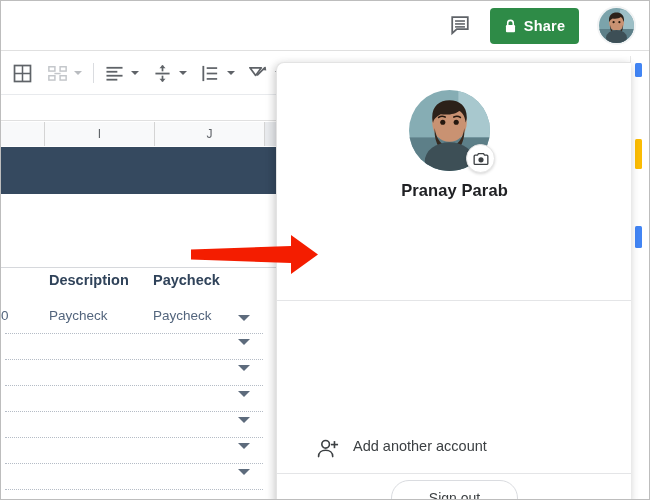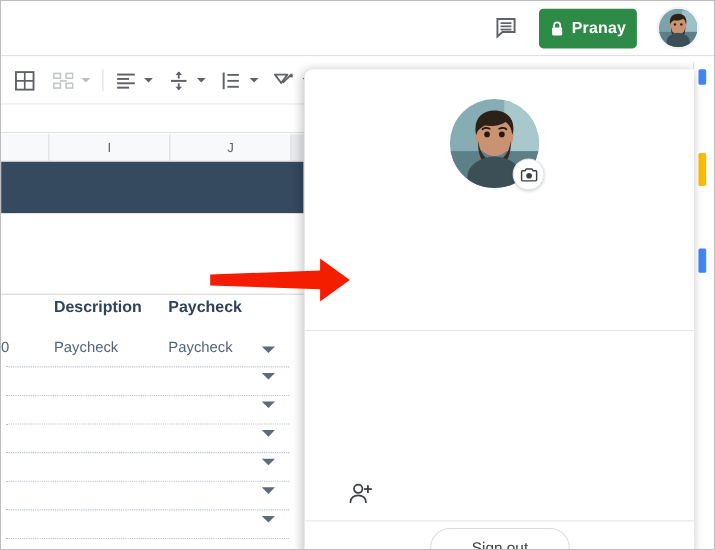--- a/index.html
+++ b/index.html
@@ -306,21 +306,21 @@
       </svg>
     </div>
 
     <div class="share-btn">
       <span class="lock-icon">
         <svg width="13" height="15" viewBox="0 0 14 16" aria-hidden="true">
           <path d="M4 6.6V4.4a3 3 0 0 1 6 0v2.2" fill="none" stroke="#ffffff" stroke-width="1.7"></path>
           <rect x="2.1" y="6.5" width="9.8" height="7.6" rx="1.1" fill="#ffffff"></rect>
         </svg>
       </span>
-      <span class="lbl">Pranay</span>
+      <span class="lbl">Share</span>
     </div>
 
     <div class="avatar-top">
       <svg width="100%" height="100%" viewBox="0 0 40 40" aria-hidden="true">
         <rect width="40" height="40" fill="#7ba3ab"></rect>
         <rect x="24" y="2" width="16" height="22" fill="#9dbfc6"></rect>
         <rect x="0" y="24" width="40" height="16" fill="#5d7f88"></rect>
         <ellipse cx="20" cy="16.5" rx="8.6" ry="9.6" fill="#c99272"></ellipse>
         <path d="M11.4 13.5c0-5.4 3.6-8.4 8.6-8.4s8.6 3 8.6 8.4c0 1-.3 2.1-.6 2.6-.3-3.6-2.2-5.4-3.2-5.7-1.6 1.5-5.6 2.2-9.2 1.6-1.6 1-3.6 2.2-3.8 4.3-.3-.6-.4-1.9-.4-2.8z" fill="#2c2119"></path>
         <path d="M12.6 18.8c.6 5.2 3.6 9.3 7.4 9.3s6.8-4.1 7.4-9.3c.3 4.1-.8 7.6-2.2 9.6-1.4 2-3.2 3-5.2 3s-3.8-1-5.2-3c-1.4-2-2.5-5.5-2.2-9.6z" fill="#372a20"></path>
@@ -489,33 +489,35 @@
         </svg>
       </div>
       <div class="cam-badge">
         <svg width="16" height="14" viewBox="0 0 18 15" aria-hidden="true">
           <path d="M6.2 1.4h5.6l1.2 1.8h2.6c.6 0 1.1.5 1.1 1.1v8.2c0 .6-.5 1.1-1.1 1.1H2.4c-.6 0-1.1-.5-1.1-1.1V4.3c0-.6.5-1.1 1.1-1.1H5z" fill="none" stroke="#3c4043" stroke-width="1.5" stroke-linejoin="round"></path>
           <circle cx="9" cy="8.4" r="2.9" fill="#3c4043"></circle>
         </svg>
       </div>
     </div>
 
+    <div class="acct-name">Pranay Parab</div>
 
 
     <div class="popup-divider" style="top:237px"></div>
 
     <div class="add-acct-row">
       <span class="add-acct-icon">
         <svg width="23" height="21" viewBox="0 0 24 22" aria-hidden="true">
           <circle cx="9" cy="5.6" r="4" fill="none" stroke="#3c4043" stroke-width="1.7"></circle>
           <path d="M1.6 18.4c0-4.1 3.3-6.6 7.4-6.6s7.4 2.5 7.4 6.6" fill="none" stroke="#3c4043" stroke-width="1.7" stroke-linecap="round"></path>
           <rect x="17.4" y="2.2" width="1.7" height="7.4" fill="#3c4043"></rect>
           <rect x="14.6" y="5" width="7.4" height="1.7" fill="#3c4043"></rect>
         </svg>
       </span>
+      <span class="add-acct-label">Add another account</span>
     </div>
 
     <div class="popup-divider" style="top:410px"></div>
 
     <div class="signout-btn">
       <span>Sign out</span>
     </div>
   </div>
 
   <div class="red-arrow">

